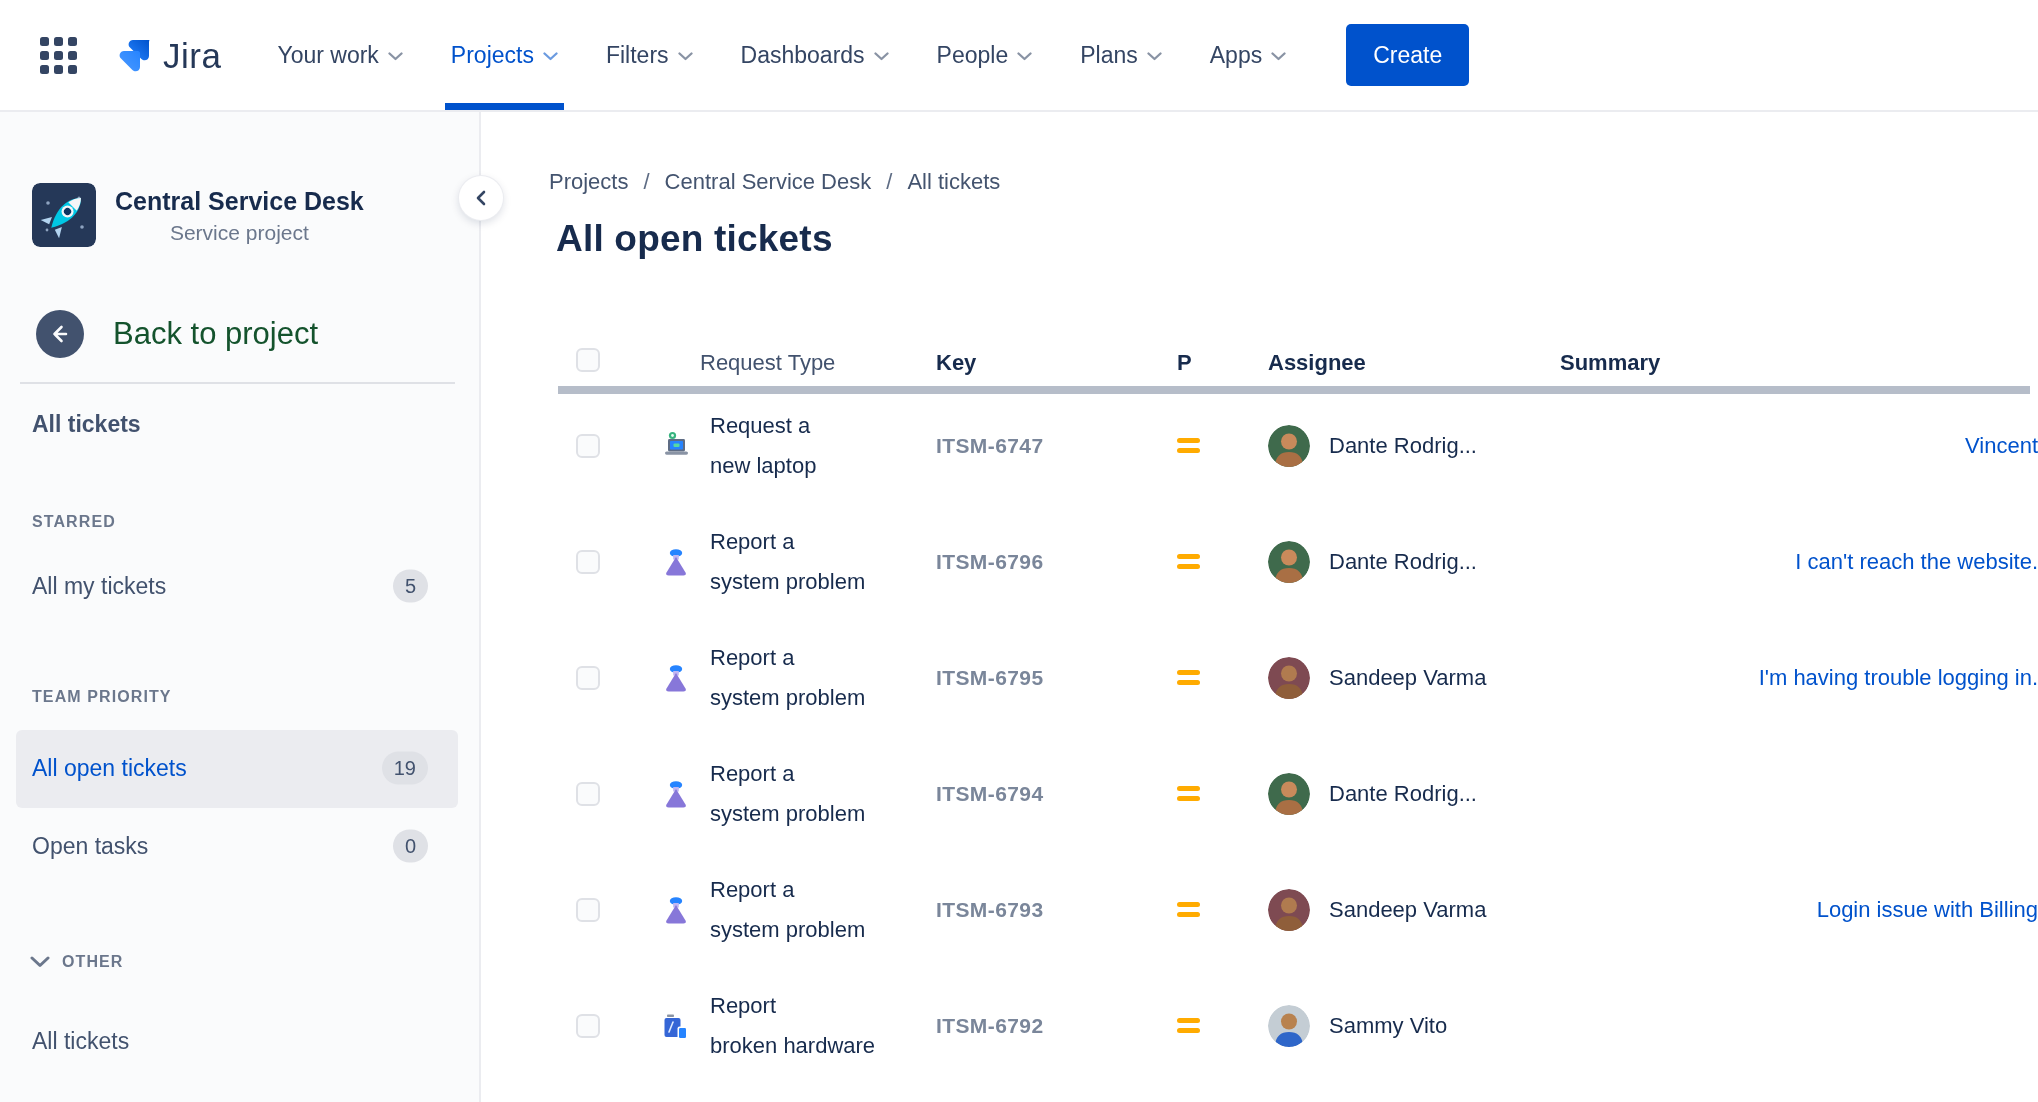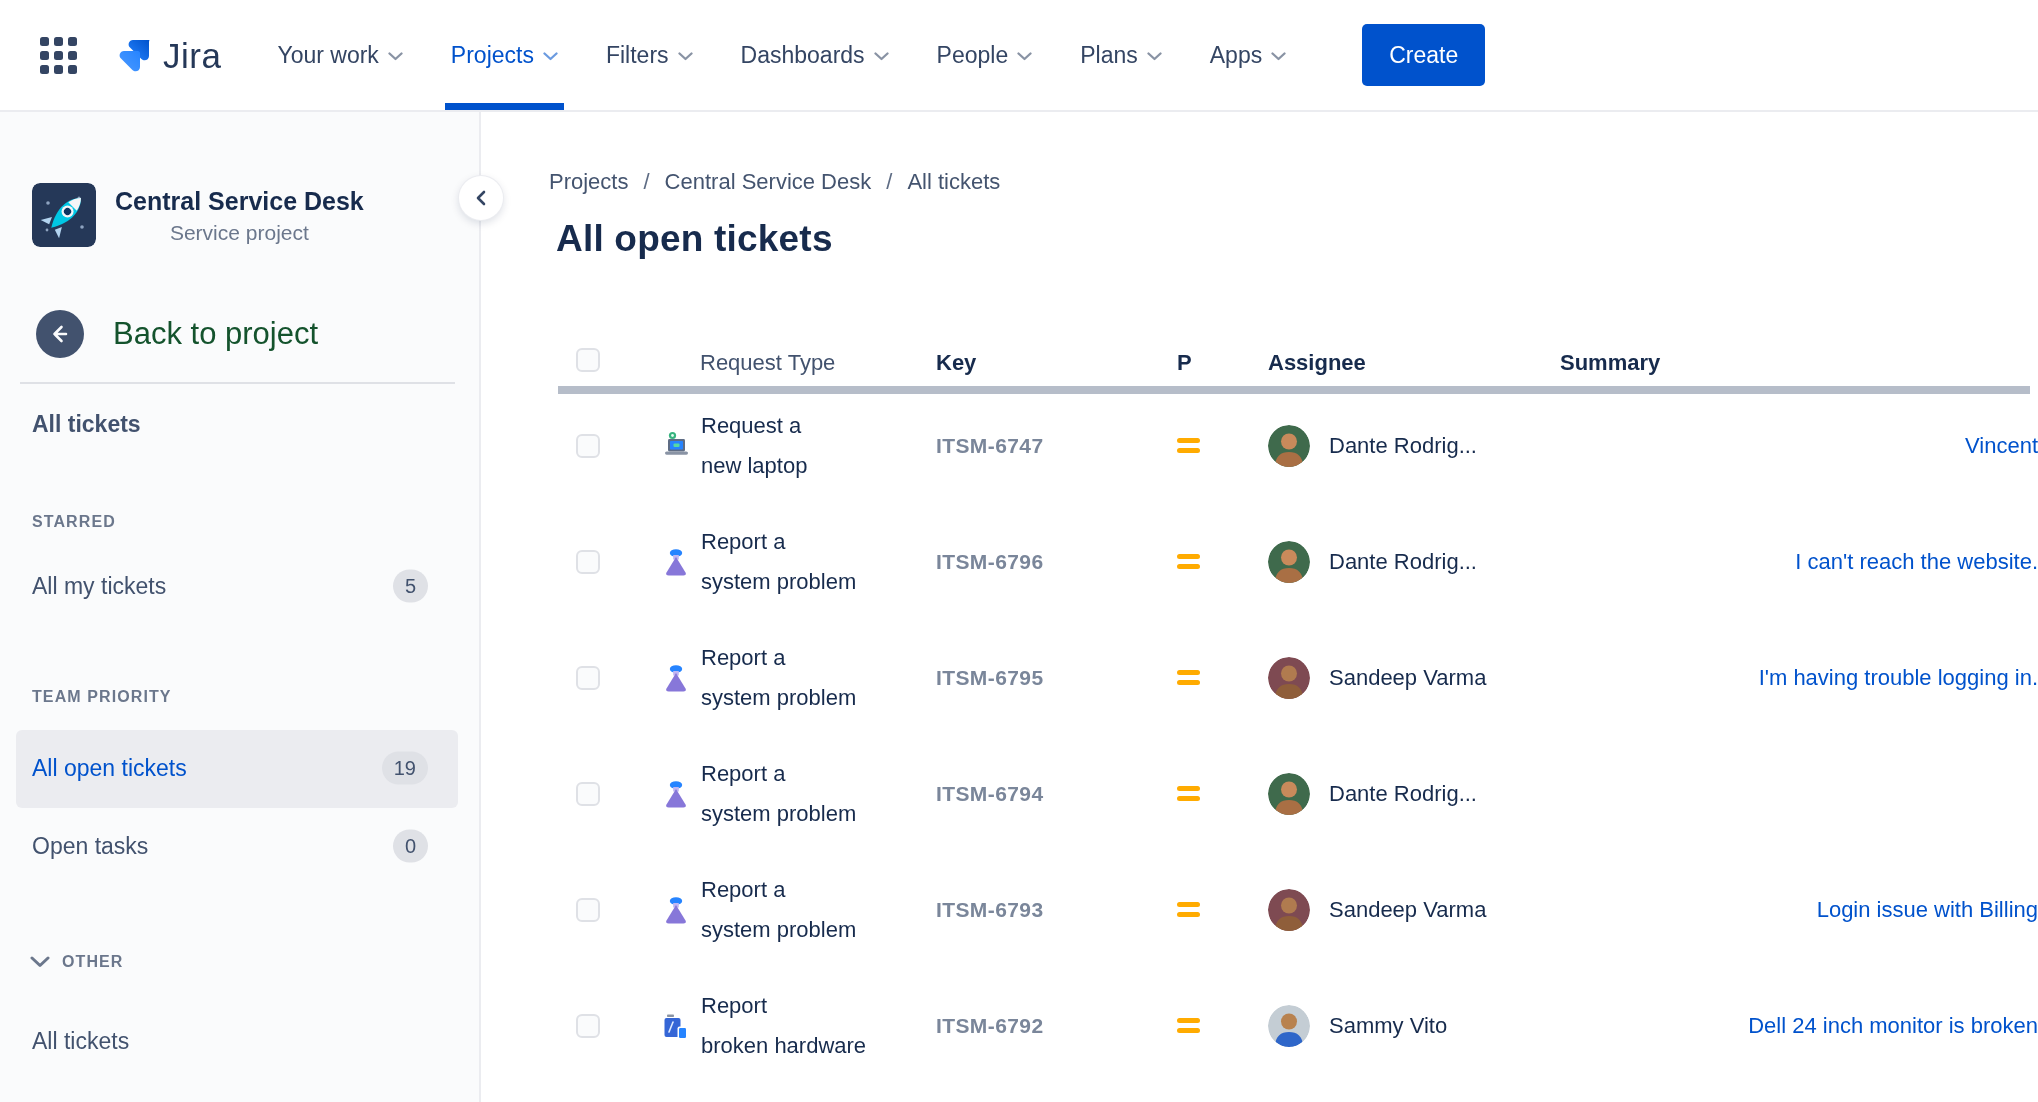--- a/index.html
+++ b/index.html
@@ -17,21 +17,21 @@
   .appgrid { width:37px; height:37px; display:grid; grid-template-columns:repeat(3,1fr); gap:5px; cursor:pointer; margin-right:36px; }
   .appgrid span { background:#344563; border-radius:2.5px; }
   .logo { display:flex; align-items:flex-end; gap:8px; margin-right:56px; cursor:pointer; }
   .logo-text { font-size:35px; font-weight:500; color:#253858; letter-spacing:.5px; }
   .nav-items { display:flex; align-items:stretch; gap:48px; height:100%; }
   .nav-item { display:flex; align-items:center; gap:9px; font-size:23px; font-weight:500; color:#344563; cursor:pointer; position:relative; }
   .nav-item svg { margin-top:3px; }
   .nav-item.active { color:#0052CC; }
   .nav-item.active::after { content:""; position:absolute; left:-6px; right:-6px; bottom:0; height:7px; background:#0052CC; }
   .create-btn {
-    margin-left:76px; background:#0052CC; color:#fff; border:none; cursor:pointer;
+    margin-left:60px; background:#0052CC; color:#fff; border:none; cursor:pointer;
     font-family:inherit; font-size:23px; font-weight:500; border-radius:5px;
     padding:0 27px; height:62px;
   }
   
   .sidebar { position:absolute; top:112px; left:0; bottom:0; width:481px; background:#FAFBFC; border-right:2px solid #EBECF0; }
   .project-header { position:absolute; top:71px; left:32px; display:flex; gap:19px; align-items:center; }
   .project-avatar { width:64px; height:64px; border-radius:8px; display:block; }
   .project-name { font-size:25px; font-weight:700; color:#172B4D; line-height:30px; }
   .project-type { font-size:21px; color:#6B778C; margin-top:5px;text-align:center; }
   .back-row { position:absolute; top:198px; left:36px; display:flex; align-items:center; gap:29px; cursor:pointer; }
@@ -59,21 +59,21 @@
   .page-title { position:absolute; top:106px; left:73px; font-size:37px; font-weight:700; color:#172B4D; letter-spacing:.2px; }
   .grid-cols { display:grid; grid-template-columns:84px 294px 241px 91px 292px 1fr; }
   .thead { position:absolute; top:226px; left:75px; right:0; height:50px; align-items:center; font-size:22px; }
   .th { font-weight:600; color:#172B4D; cursor:pointer; }
   .th-request { font-weight:500; color:#42526E; padding-left:58px; cursor:default; }
   .checkbox { width:24px; height:24px; border:2px solid #DFE1E6; background:#FAFBFC; border-radius:6px; margin-left:18px; cursor:pointer; display:inline-block; }
   .scroll-bar { position:absolute; top:274px; left:75px; right:8px; height:8px; background:#B6BDC9; cursor:pointer; }
   .rows { position:absolute; top:284px; left:75px; right:0; }
   .row { height:116px; }
   .cell-check { padding-top:38px; }
-  .cell-request { display:flex; gap:9px; padding-left:18px; }
+  .cell-request { display:flex; gap:18px; padding-left:18px; }
   .req-icon { width:32px; height:32px; margin-top:34px; flex:none; }
   .req-text { margin-top:10px; font-size:22px; line-height:40px; color:#172B4D; white-space:pre-line; }
   .cell-key { padding-top:36px; font-size:21px; font-weight:700; color:#7A869A; letter-spacing:.4px; line-height:28px; }
   .cell-p { padding-top:42px; }
   .prio { width:23px; }
   .prio i { display:block; height:5px; border-radius:3px; background:#FFAB00; margin-bottom:5px; }
   .cell-assignee { display:flex; gap:19px; }
   .avatar { width:42px; height:42px; margin-top:29px; border-radius:50%; flex:none; cursor:pointer; }
   .assignee-name { margin-top:35px; font-size:22px; line-height:30px; color:#172B4D; white-space:nowrap; }
   .cell-summary { padding-top:35px; font-size:22px; line-height:30px;text-align:right; }
@@ -411,17 +411,16 @@
       <div class="cell-assignee">
         <svg class="avatar" viewBox="0 0 42 42">
           <g clip-path="url(#av1)">
               <rect width="42" height="42" fill="#C4CDD4"></rect>
               <circle cx="21" cy="16.5" r="8" fill="#B8824F"></circle>
               <path d="M7 42 C7 31 13 27 21 27 C29 27 35 31 35 42 Z" fill="#2E66C9"></path>
             </g>
         </svg>
         <span class="assignee-name">Sammy Vito</span>
       </div>
-      <div class="cell-summary"><span class="summary-link">Dell 24 inch monitor is broken</span></div>
     </div>
 
   </div>
 </main>
 
 </body></html>

